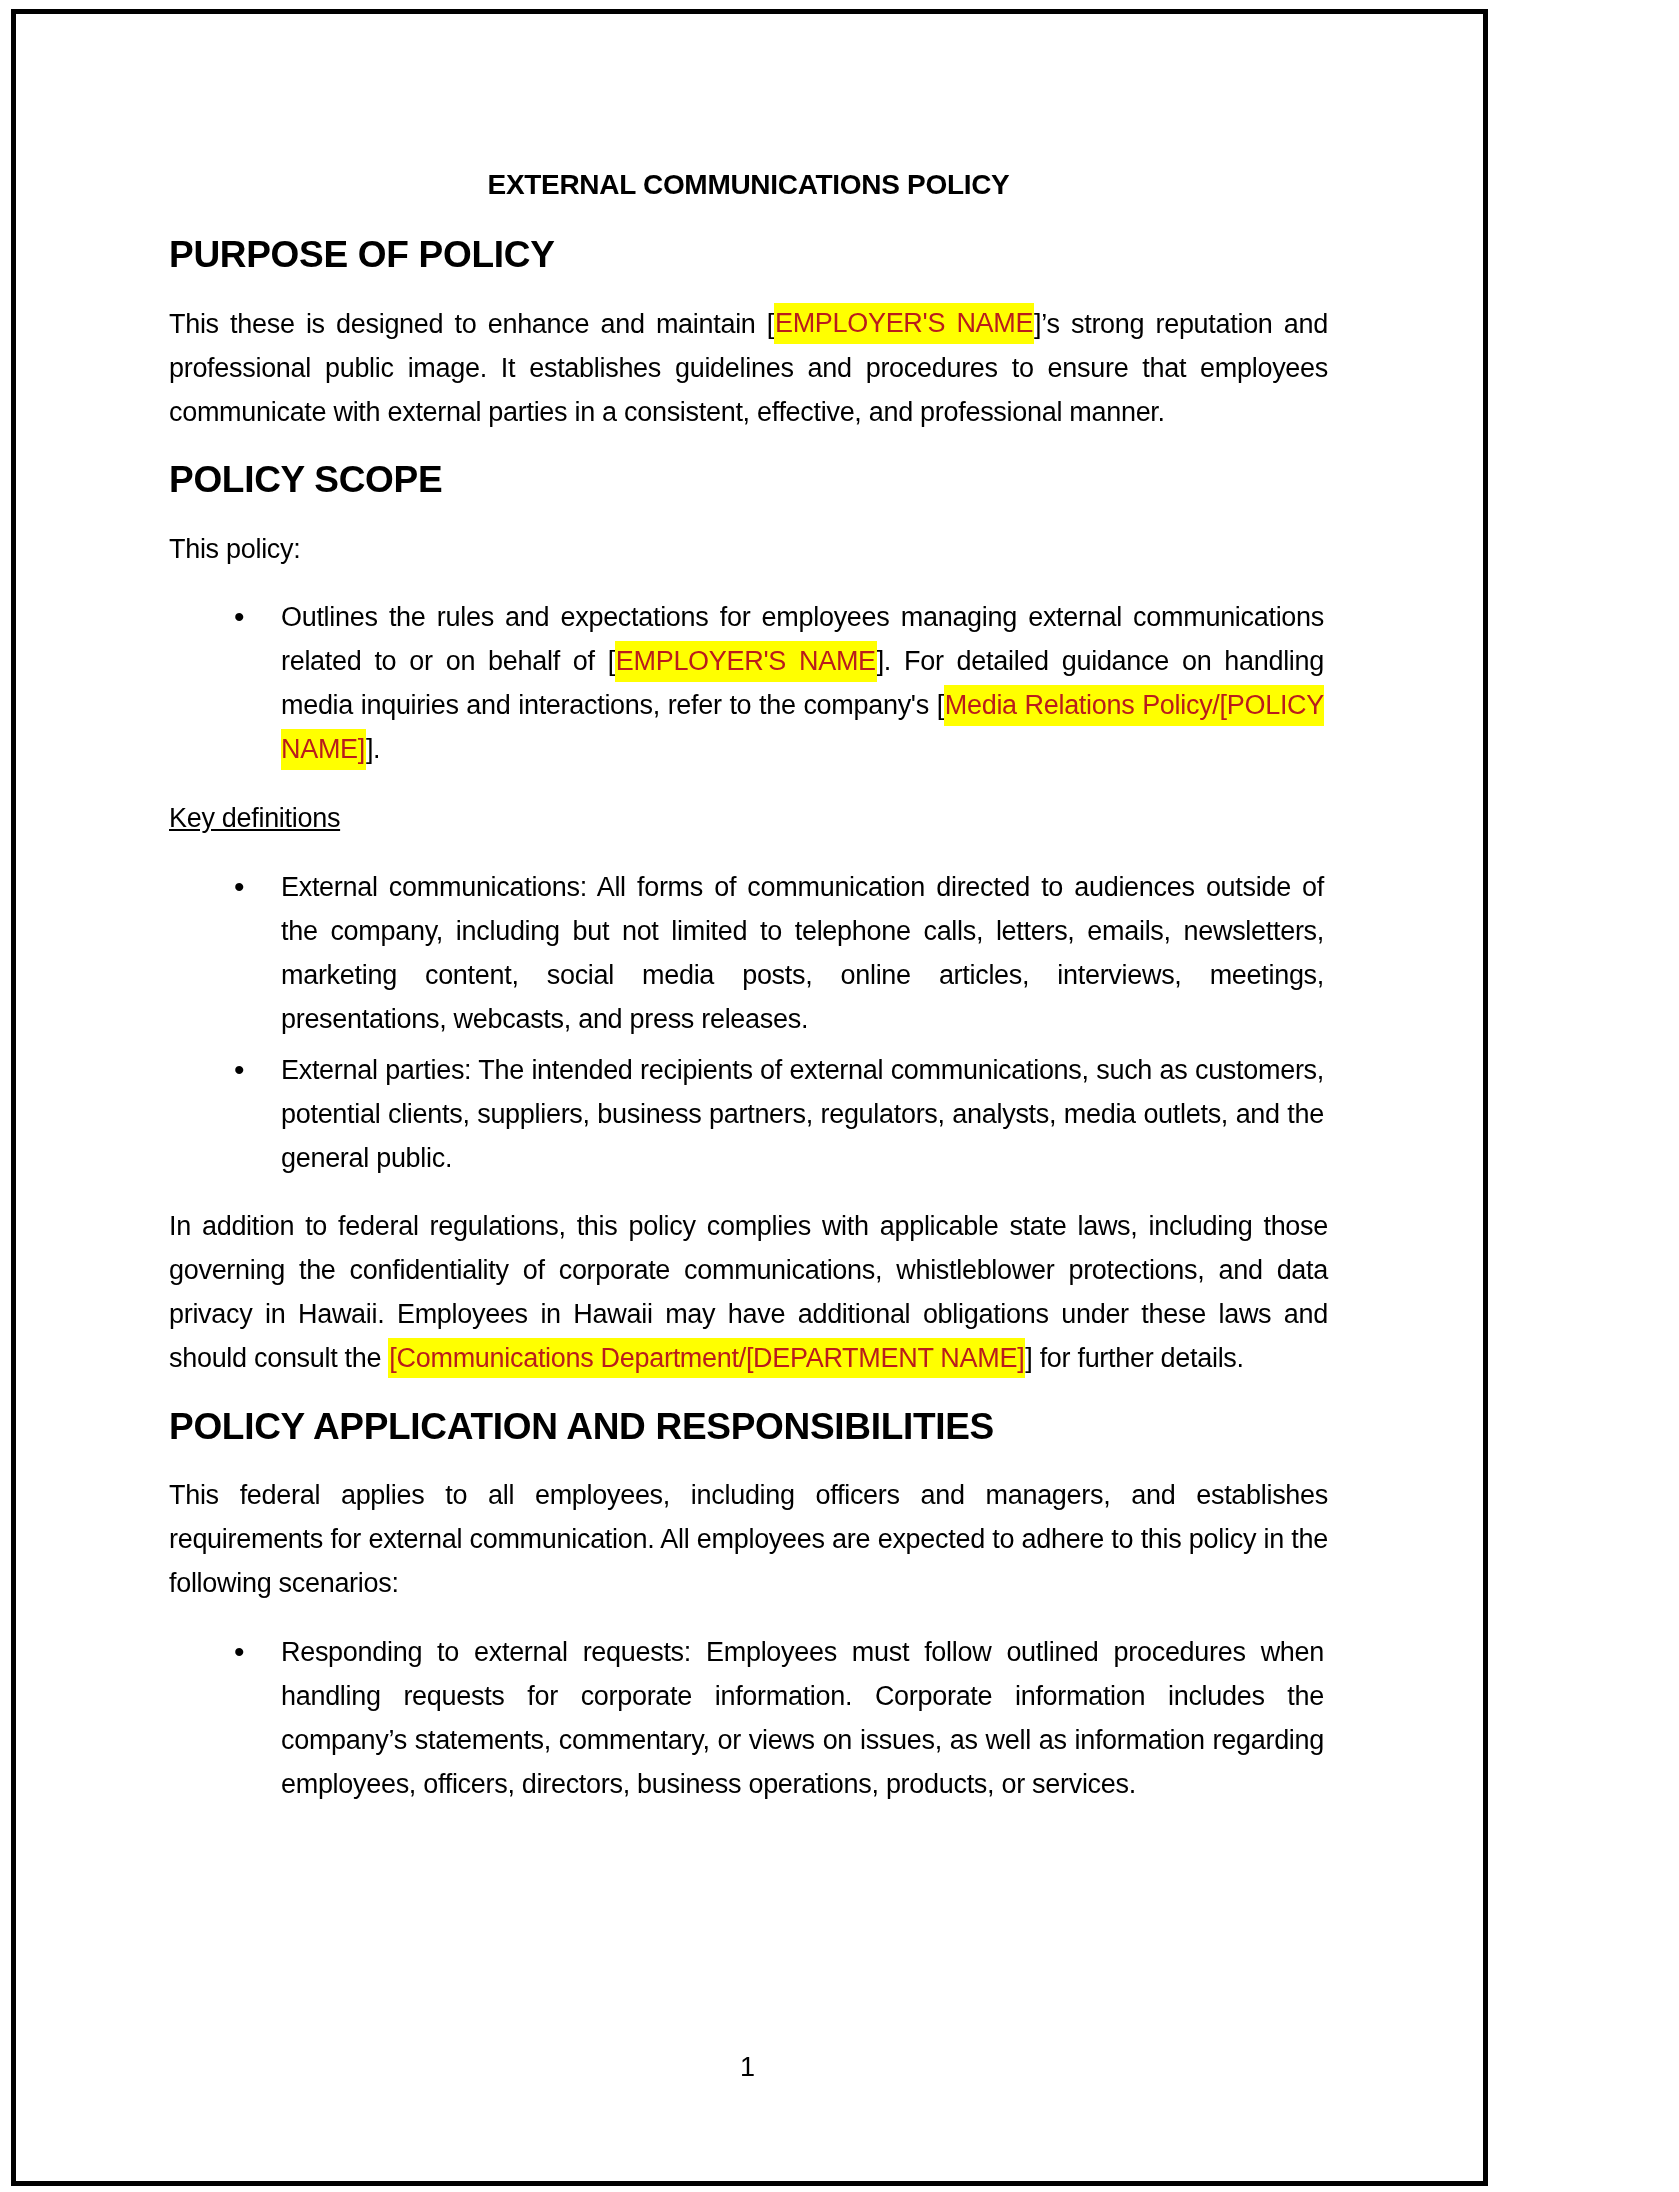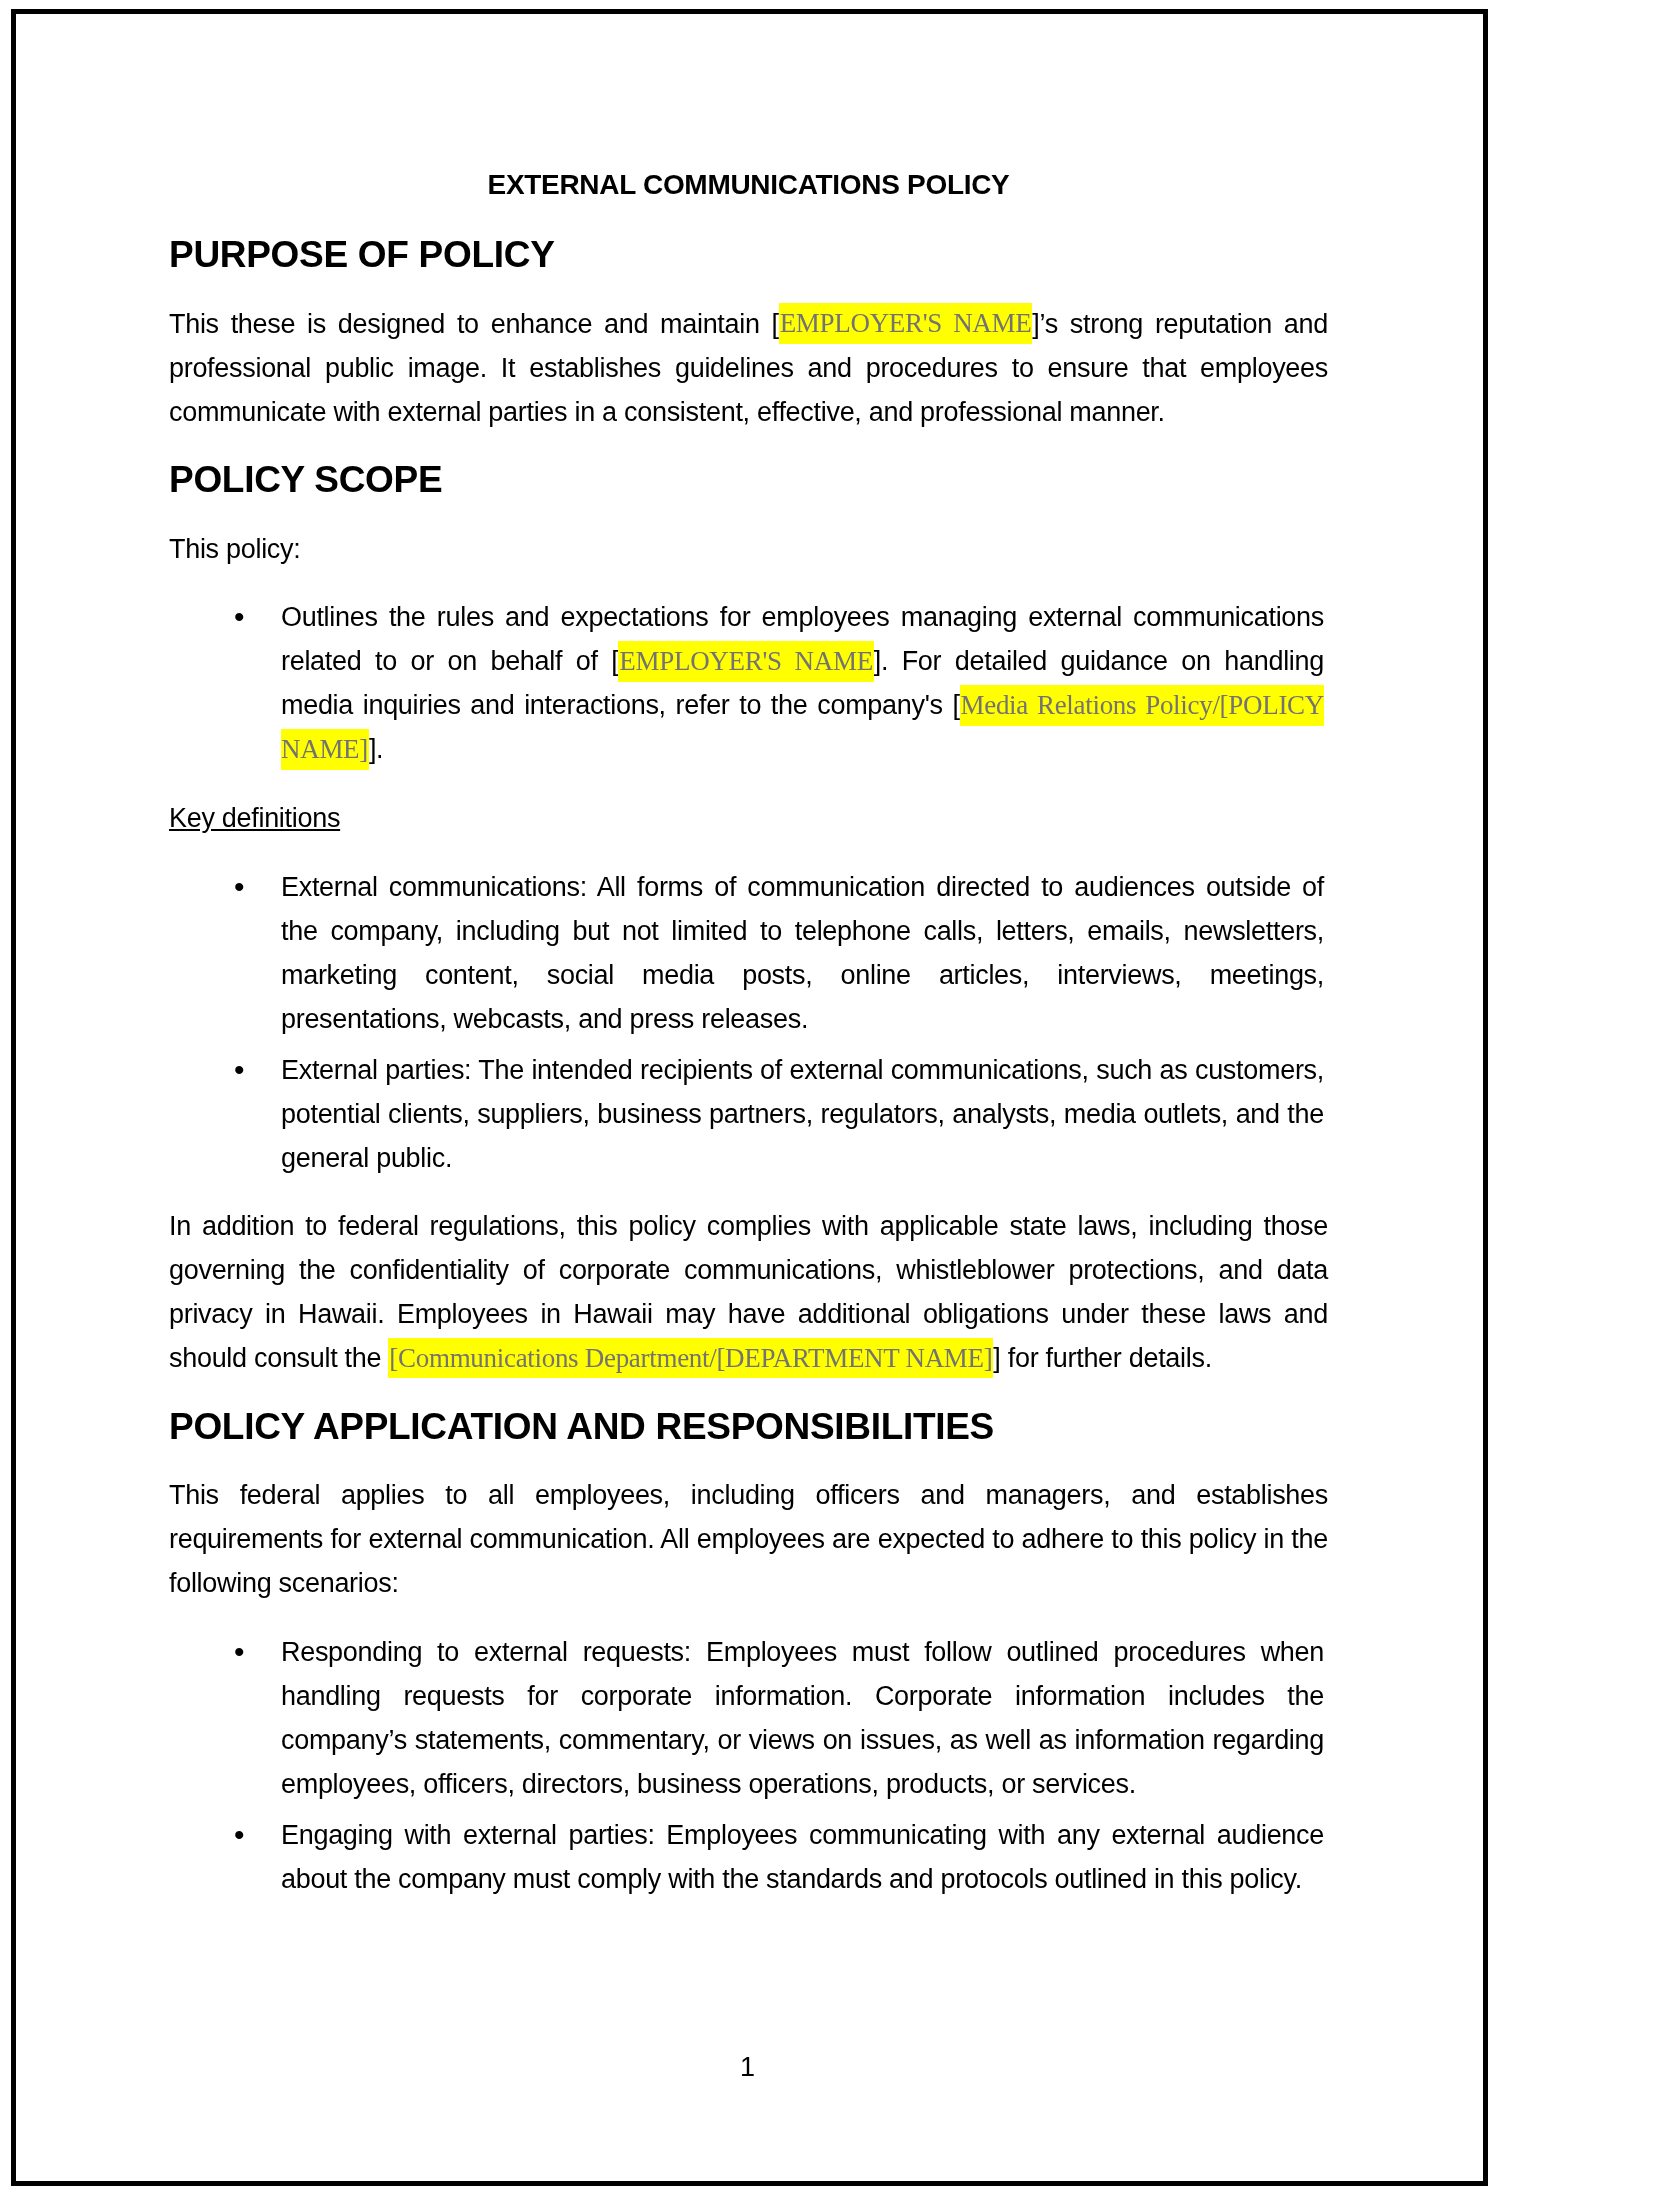--- a/index.html
+++ b/index.html
@@ -74,23 +74,22 @@
   ul.bullets li::before {
     content: "\2022";
     position: absolute;
     left: 65px;
     top: 0;
     font-size: 30px;
     line-height: 44px;
   }
   .hl {
     background: #ffff00;
-    color: #737373;
+    color: #b91c1c;
     padding: 5.3px 0.9px;
-    font-family: Liberation Serif, serif;
   }
   b { font-weight: bold; }
   .page-number {
     position: absolute;
     top: 2045px;
     left: 0;
     right: 0;
     text-align: center;
     font-size: 27px;
     line-height: 44px;
@@ -126,20 +125,19 @@
     </ul>
 
     <p class="para"><span>In addition to federal regulations, this policy complies with applicable state laws, including those governing the confidentiality of corporate communications, whistleblower protections, and data privacy in Hawaii. Employees in Hawaii may have additional obligations under these laws and should consult the </span><span class="hl">[Communications Department/[DEPARTMENT NAME]</span><span>] for further details.</span></p>
 
     <div class="heading">POLICY APPLICATION AND RESPONSIBILITIES</div>
 
     <p class="para">This federal applies to all employees, including officers and managers, and establishes requirements for external communication. All employees are expected to adhere to this policy in the following scenarios:</p>
 
     <ul class="bullets">
       <li>Responding to external requests: Employees must follow outlined procedures when handling requests for corporate information. Corporate information includes the company’s statements, commentary, or views on issues, as well as information regarding employees, officers, directors, business operations, products, or services.</li>
-      <li>Engaging with external parties: Employees communicating with any external audience about the company must comply with the standards and protocols outlined in this policy.</li>
     </ul>
 
   </div>
 
   <div class="page-number">1</div>
 </div>
 
 
 </body></html>

